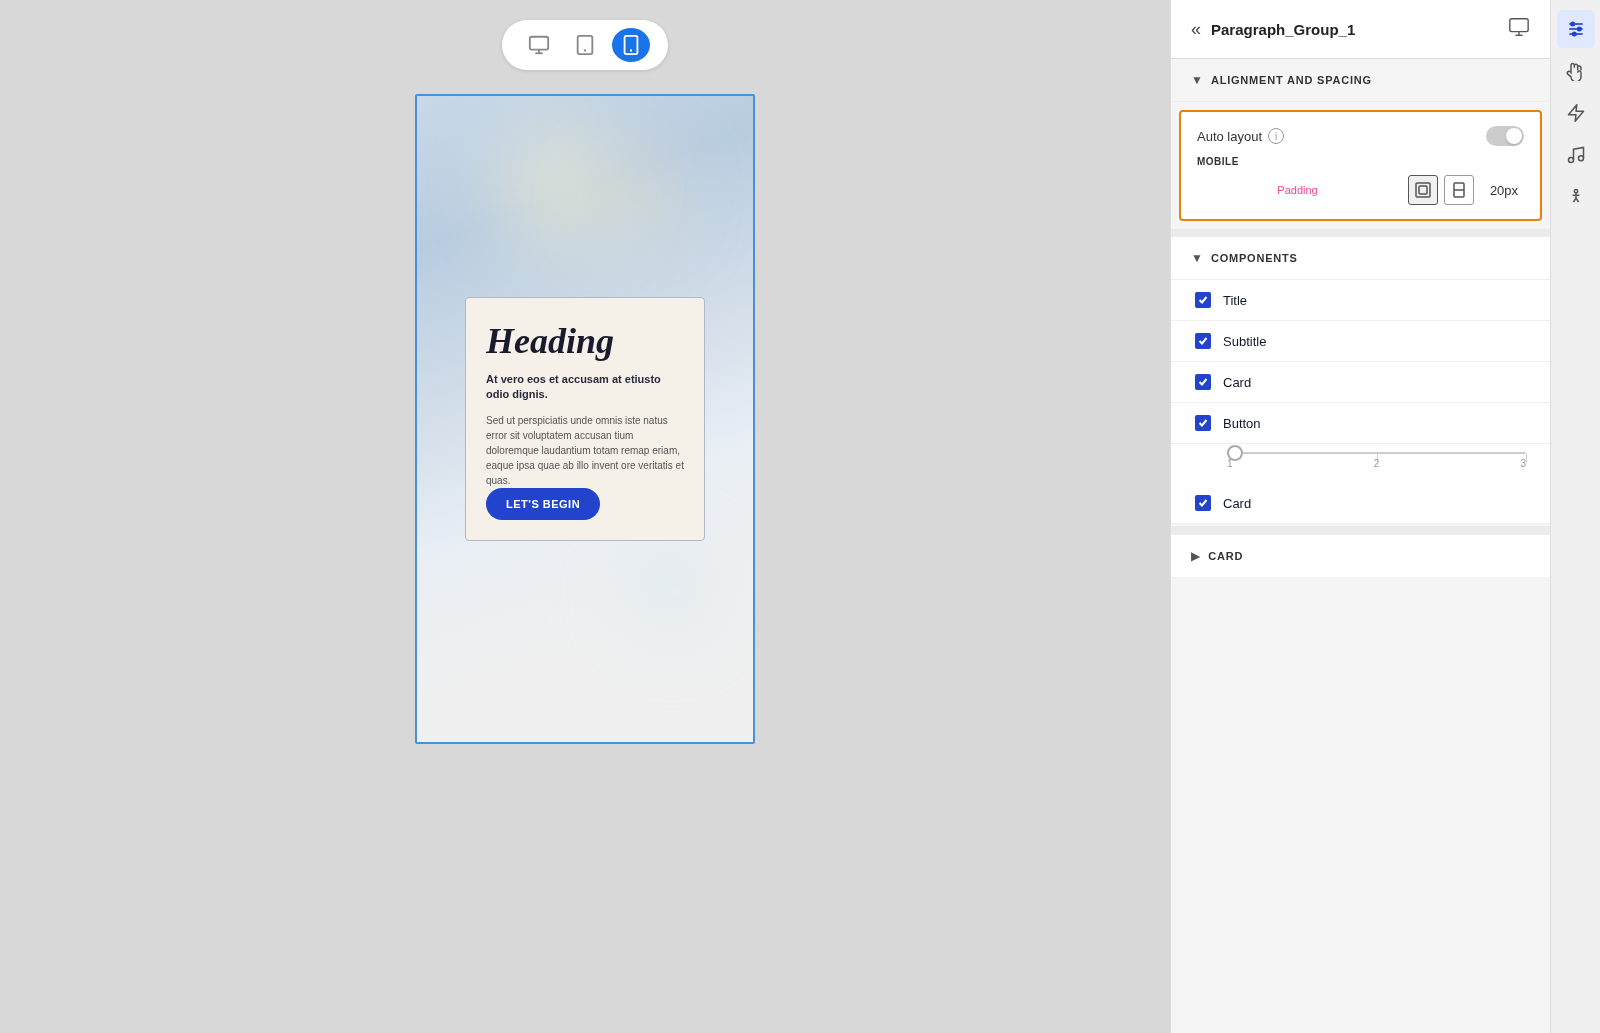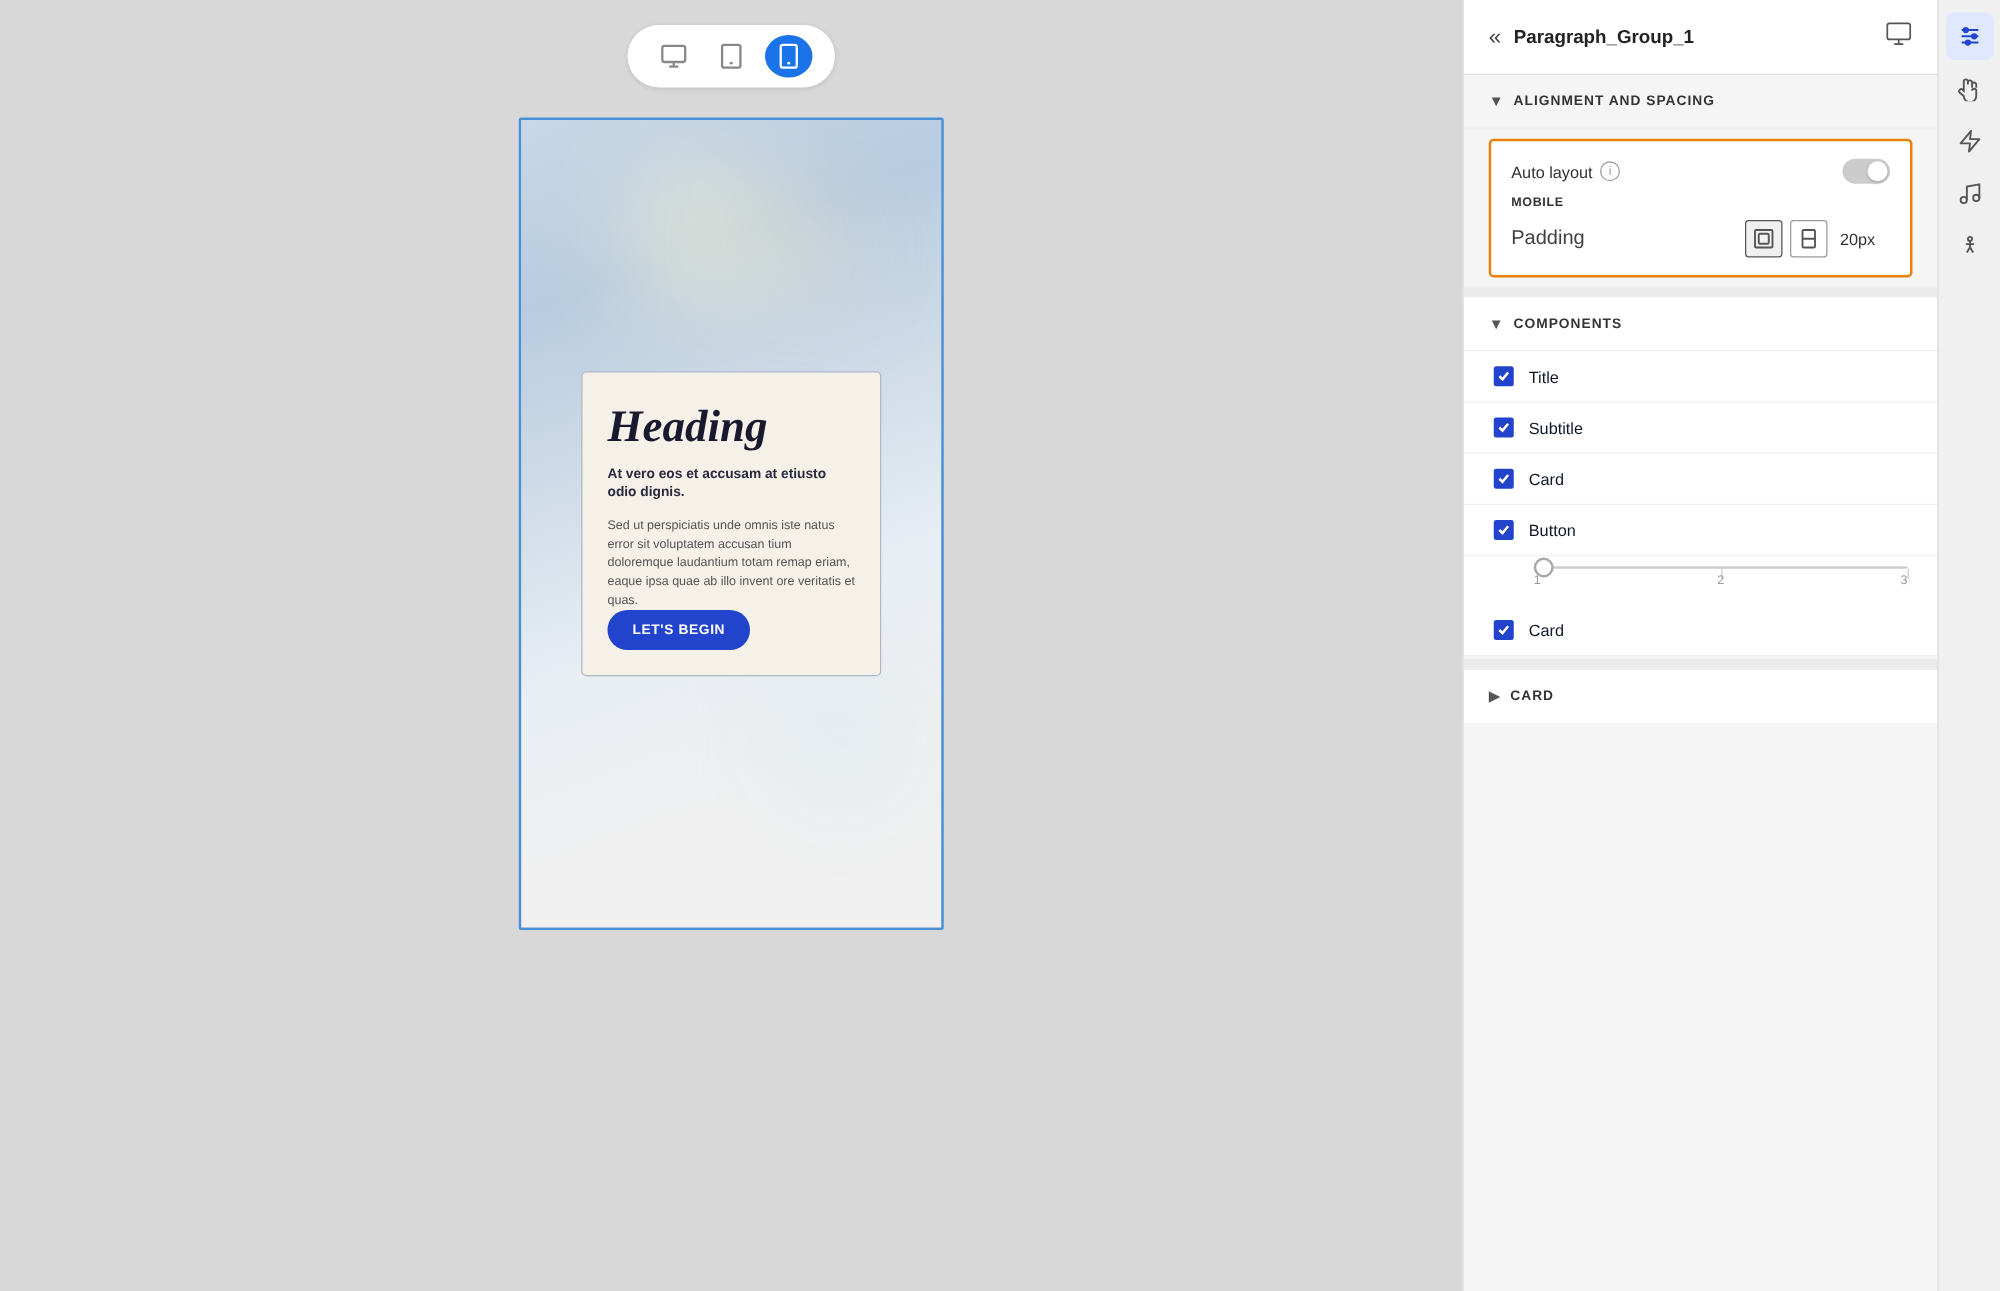--- a/index.html
+++ b/index.html
@@ -182,21 +182,21 @@
       font-size: 11px;
       font-weight: 700;
       letter-spacing: 0.8px;
       color: #333;
       text-transform: uppercase;
     }
 
     
     .alignment-section {
       border: 2px solid #e8820a;
-      margin: 8px 20px;
+      margin: 8px 8px;
       border-radius: 4px;
       background: white;
       padding: 14px 16px;
     }
     .auto-layout-row {
       display: flex;
       align-items: center;
       justify-content: space-between;
       margin-bottom: 10px;
     }
@@ -248,23 +248,24 @@
       color: #333;
       margin-bottom: 8px;
       text-transform: uppercase;
     }
     .padding-row {
       display: flex;
       align-items: center;
       gap: 10px;
     }
     .padding-label {
-      font-size: 16px;
-      color: #404040;
+      font-size: 11px;
+      color: #ec4899;
       flex: 1;
+      text-align: center;
     }
     .padding-icons {
       display: flex;
       gap: 6px;
       align-items: center;
     }
     .padding-icon-btn {
       width: 30px;
       height: 30px;
       border: 1.5px solid #999;
@@ -276,20 +277,21 @@
       cursor: pointer;
     }
     .padding-icon-btn.active {
       background: #f0f0f0;
       border-color: #555;
     }
     .padding-value {
       font-size: 13px;
       color: #333;
       min-width: 40px;
+      text-align: center;
     }
 
     
     .components-section {
       background: white;
       margin: 0 0 2px 0;
     }
     .component-item {
       display: flex;
       align-items: center;

